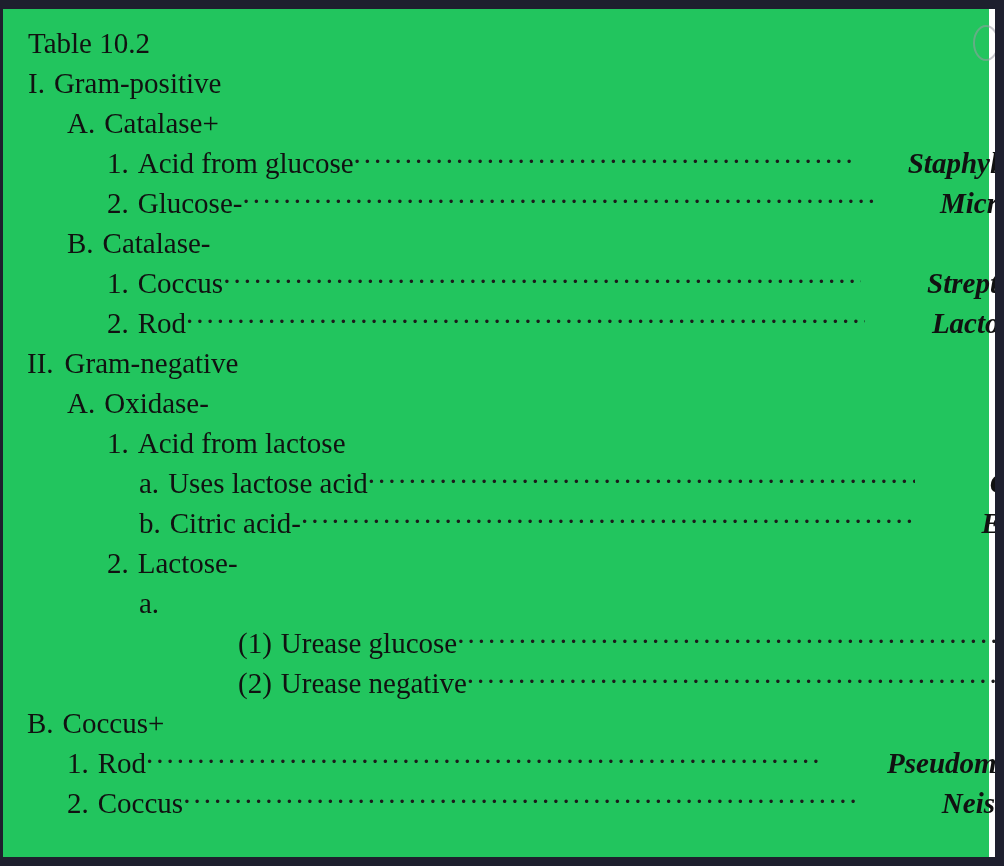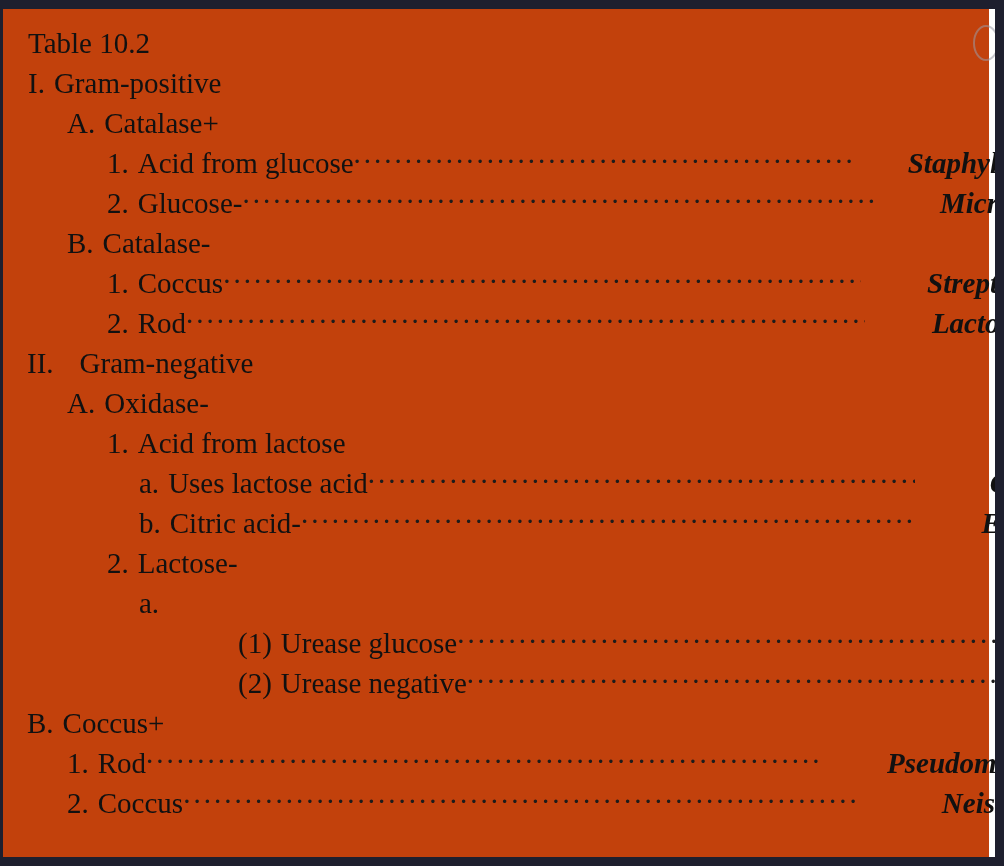--- a/index.html
+++ b/index.html
@@ -20,21 +20,21 @@
     border-bottom: 9px solid #1e1f2e;
     overflow: hidden;
     font-family: "Liberation Serif", "DejaVu Serif", serif;
     color: #111111;
   }
   #sheet {
     position: absolute;
     left: 0; top: 0;
     width: 986px;
     height: 848px;
-    background: #c2410c;
+    background: #22c55e;
   }
   
   .scan-artifact {
     position: absolute;
     right: -10px;
     top: 16px;
     width: 22px;
     height: 32px;
     border: 2px solid #9a9aa6;
     border-radius: 50%;
@@ -134,21 +134,21 @@
           <span class="leader"></span>
           <span class="genus" style="width: 226px;">Streptococcus</span>
         </div>
         <div class="line ind-num" style="top: 294px;">
           <span class="marker" style="margin-right: 9px;">2.</span>
           <span class="desc">Rod</span>
           <span class="leader"></span>
           <span class="genus" style="width: 222px;">Lactobacillus</span>
         </div>
         <div class="line ind-bnode nogenus" style="top: 334px;">
-          <span class="marker" style="margin-right: 26px;">II.</span>
+          <span class="marker" style="margin-right: 11px;">II.</span>
           <span class="desc">Gram-negative</span>
         </div>
         <div class="line ind-alpha nogenus" style="top: 374px;">
           <span class="marker" style="margin-right: 9px;">A.</span>
           <span class="desc">Oxidase-</span>
         </div>
         <div class="line ind-num nogenus" style="top: 414px;">
           <span class="marker" style="margin-right: 9px;">1.</span>
           <span class="desc">Acid from lactose</span>
         </div>

